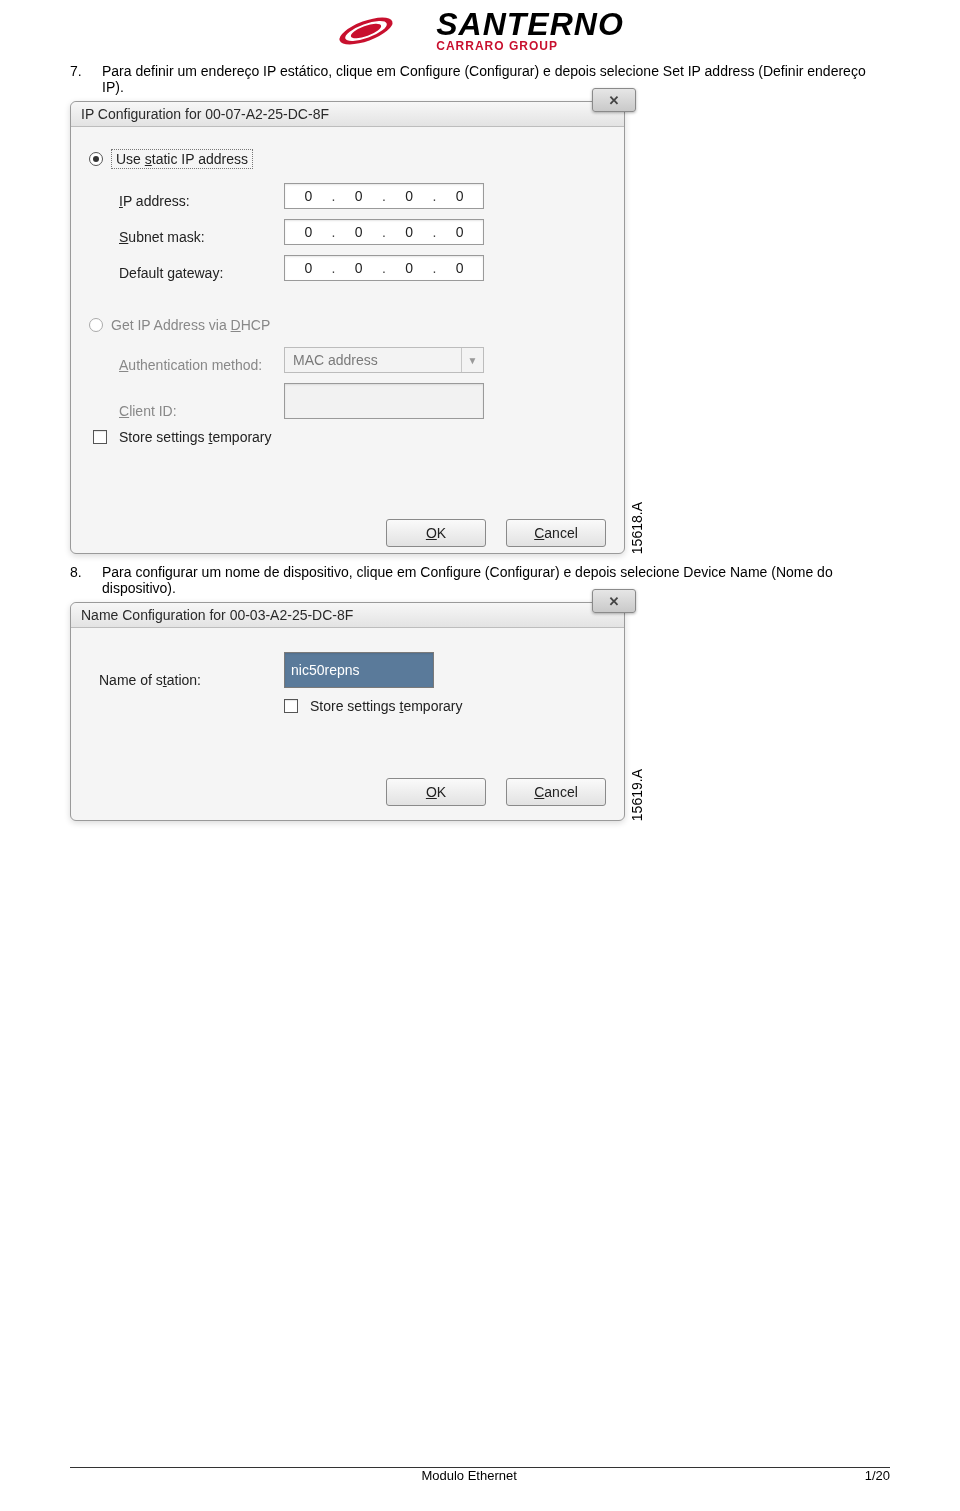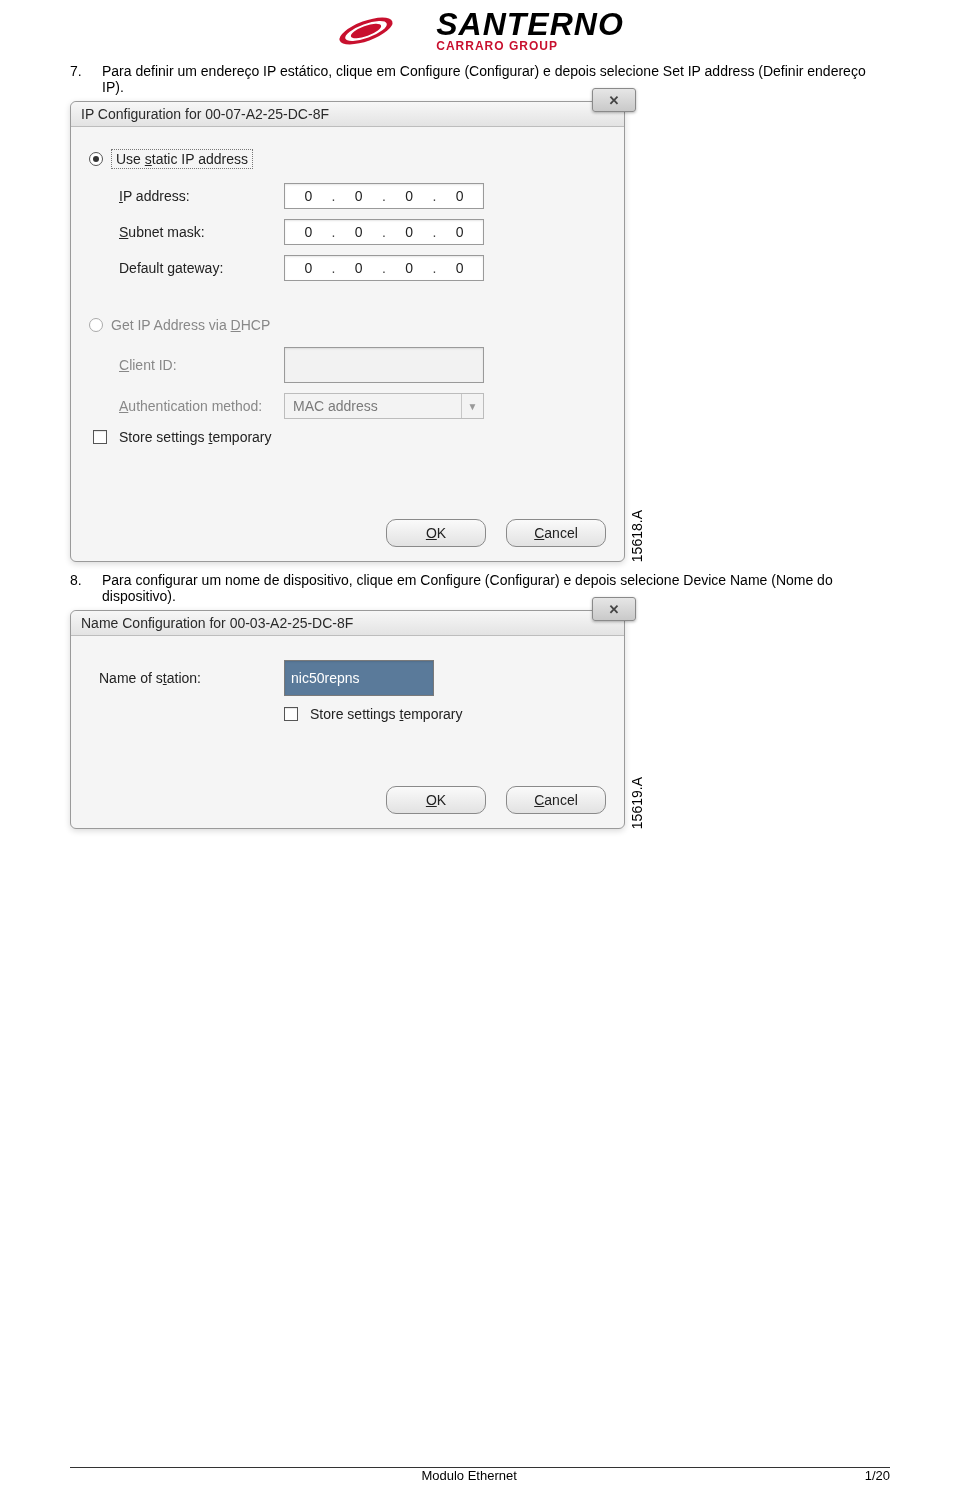--- a/index.html
+++ b/index.html
@@ -53,32 +53,32 @@
     right: -12px;
     top: -14px;
     width: 44px; height: 24px;
     background: linear-gradient(#e6e6e6,#c9c9c9);
     border: 1px solid #8a8a8a;
     border-radius: 3px;
     display: flex; align-items: center; justify-content: center;
     font-size: 13px; font-weight: bold; color: #444;
     box-shadow: 0 1px 3px rgba(0,0,0,0.3);
   }
-  .win-body { padding: 16px 18px 14px 18px; font-size: 14px; color: #222; }
+  .win-body { padding: 16px 18px 6px 18px; font-size: 14px; color: #222; }
   .win2 .win-body { padding: 24px 18px 14px 18px; }
   .radio-row { display: flex; align-items: center; gap: 8px; margin: 6px 0 14px 0; }
   .radio-row.disabled { color: #888; }
   .radio {
     width: 14px; height: 14px; border: 1px solid #555; border-radius: 50%;
     display: inline-flex; align-items: center; justify-content: center; background: #fff;
   }
   .radio.disabled { border-color: #aaa; }
   .radio .dot { width: 6px; height: 6px; background: #333; border-radius: 50%; }
   .dotted-box { border: 1px dotted #777; padding: 1px 4px; display: inline-block; }
-  .form-row { display: flex; align-items: center; margin: 0 0 10px 30px; }
+  .form-row { display: flex; align-items: flex-end; margin: 0 0 10px 30px; }
   .form-label { width: 165px; font-size: 14px; }
   .form-label.disabled { color: #888; }
   .ul { text-decoration: underline; }
   .ip-field {
     display: flex; align-items: center;
     border: 1px solid #9a9a9a; background: #fff;
     height: 26px; width: 200px;
     box-shadow: inset 0 1px 2px rgba(0,0,0,0.1);
   }
   .ip-seg { flex: 1; text-align: center; font-size: 14px; }
@@ -106,21 +106,21 @@
   .checkbox-row { display: flex; align-items: center; gap: 12px; margin: 10px 0 0 4px; }
   .checkbox {
     width: 14px; height: 14px; border: 1px solid #555; background: #fff;
     box-shadow: inset 0 1px 1px rgba(0,0,0,0.1);
   }
   .gap-lg { height: 66px; }
   .btn-row { display: flex; justify-content: flex-end; gap: 20px; margin-top: 8px; }
   .btn {
     min-width: 100px; height: 28px;
     background: linear-gradient(#fafafa,#e2e2e2);
-    border: 1px solid #8a8a8a; border-radius: 10px;
+    border: 1px solid #8a8a8a; border-radius: 3px;
     display: flex; align-items: center; justify-content: center;
     font-size: 14px; color: #222;
   }
   .footer {
     position: absolute; left: 70px; right: 70px; bottom: 28px;
     border-top: 1px solid #333;
     display: flex; justify-content: space-between;
     font-size: 13px;
   }
   .footer-left { visibility: hidden; }
@@ -205,30 +205,30 @@
       </div>
 
       <div style="height:20px"></div>
 
       <div class="radio-row disabled">
         <span class="radio disabled"></span>
         <span>Get IP Address via <span class="ul">D</span>HCP</span>
       </div>
 
       <div class="form-row">
-        <div class="form-label disabled"><span class="ul">C</span>lient ID:</div>
-        <div class="text-field disabled"></div>
-      </div>
-
-      <div class="form-row">
         <div class="form-label disabled"><span class="ul">A</span>uthentication method:</div>
         <div class="select-field">
           <span>MAC address</span>
           <span class="select-arrow">▼</span>
         </div>
+      </div>
+
+      <div class="form-row">
+        <div class="form-label disabled"><span class="ul">C</span>lient ID:</div>
+        <div class="text-field disabled"></div>
       </div>
 
       <div class="checkbox-row">
         <span class="checkbox"></span>
         <span>Store settings <span class="ul">t</span>emporary</span>
       </div>
 
       <div class="gap-lg"></div>
 
       <div class="btn-row">

